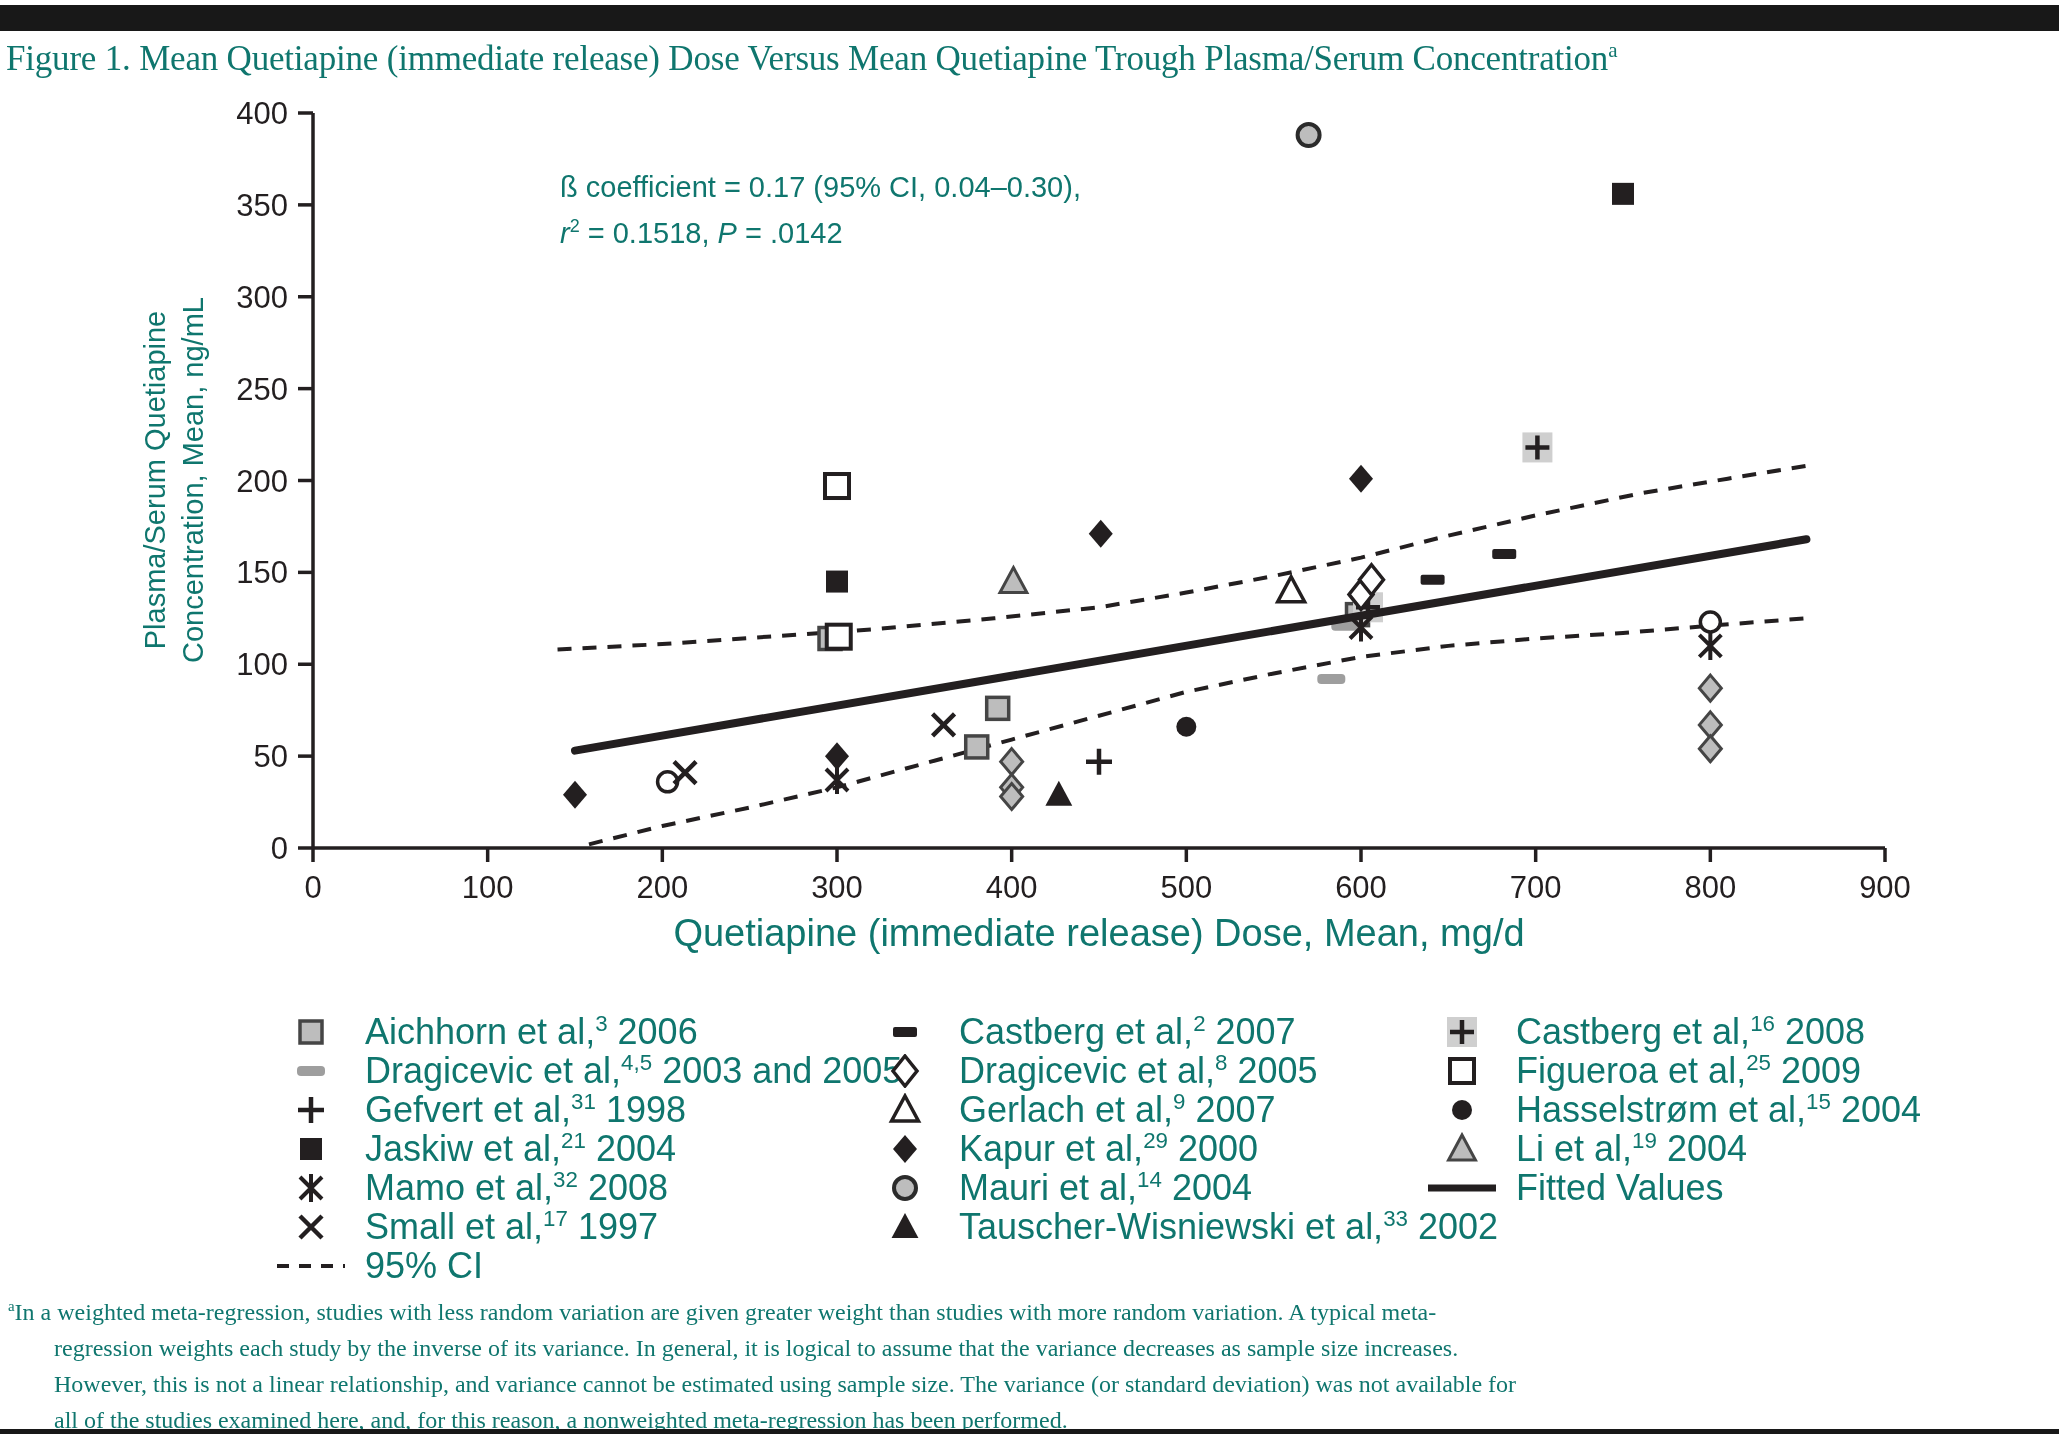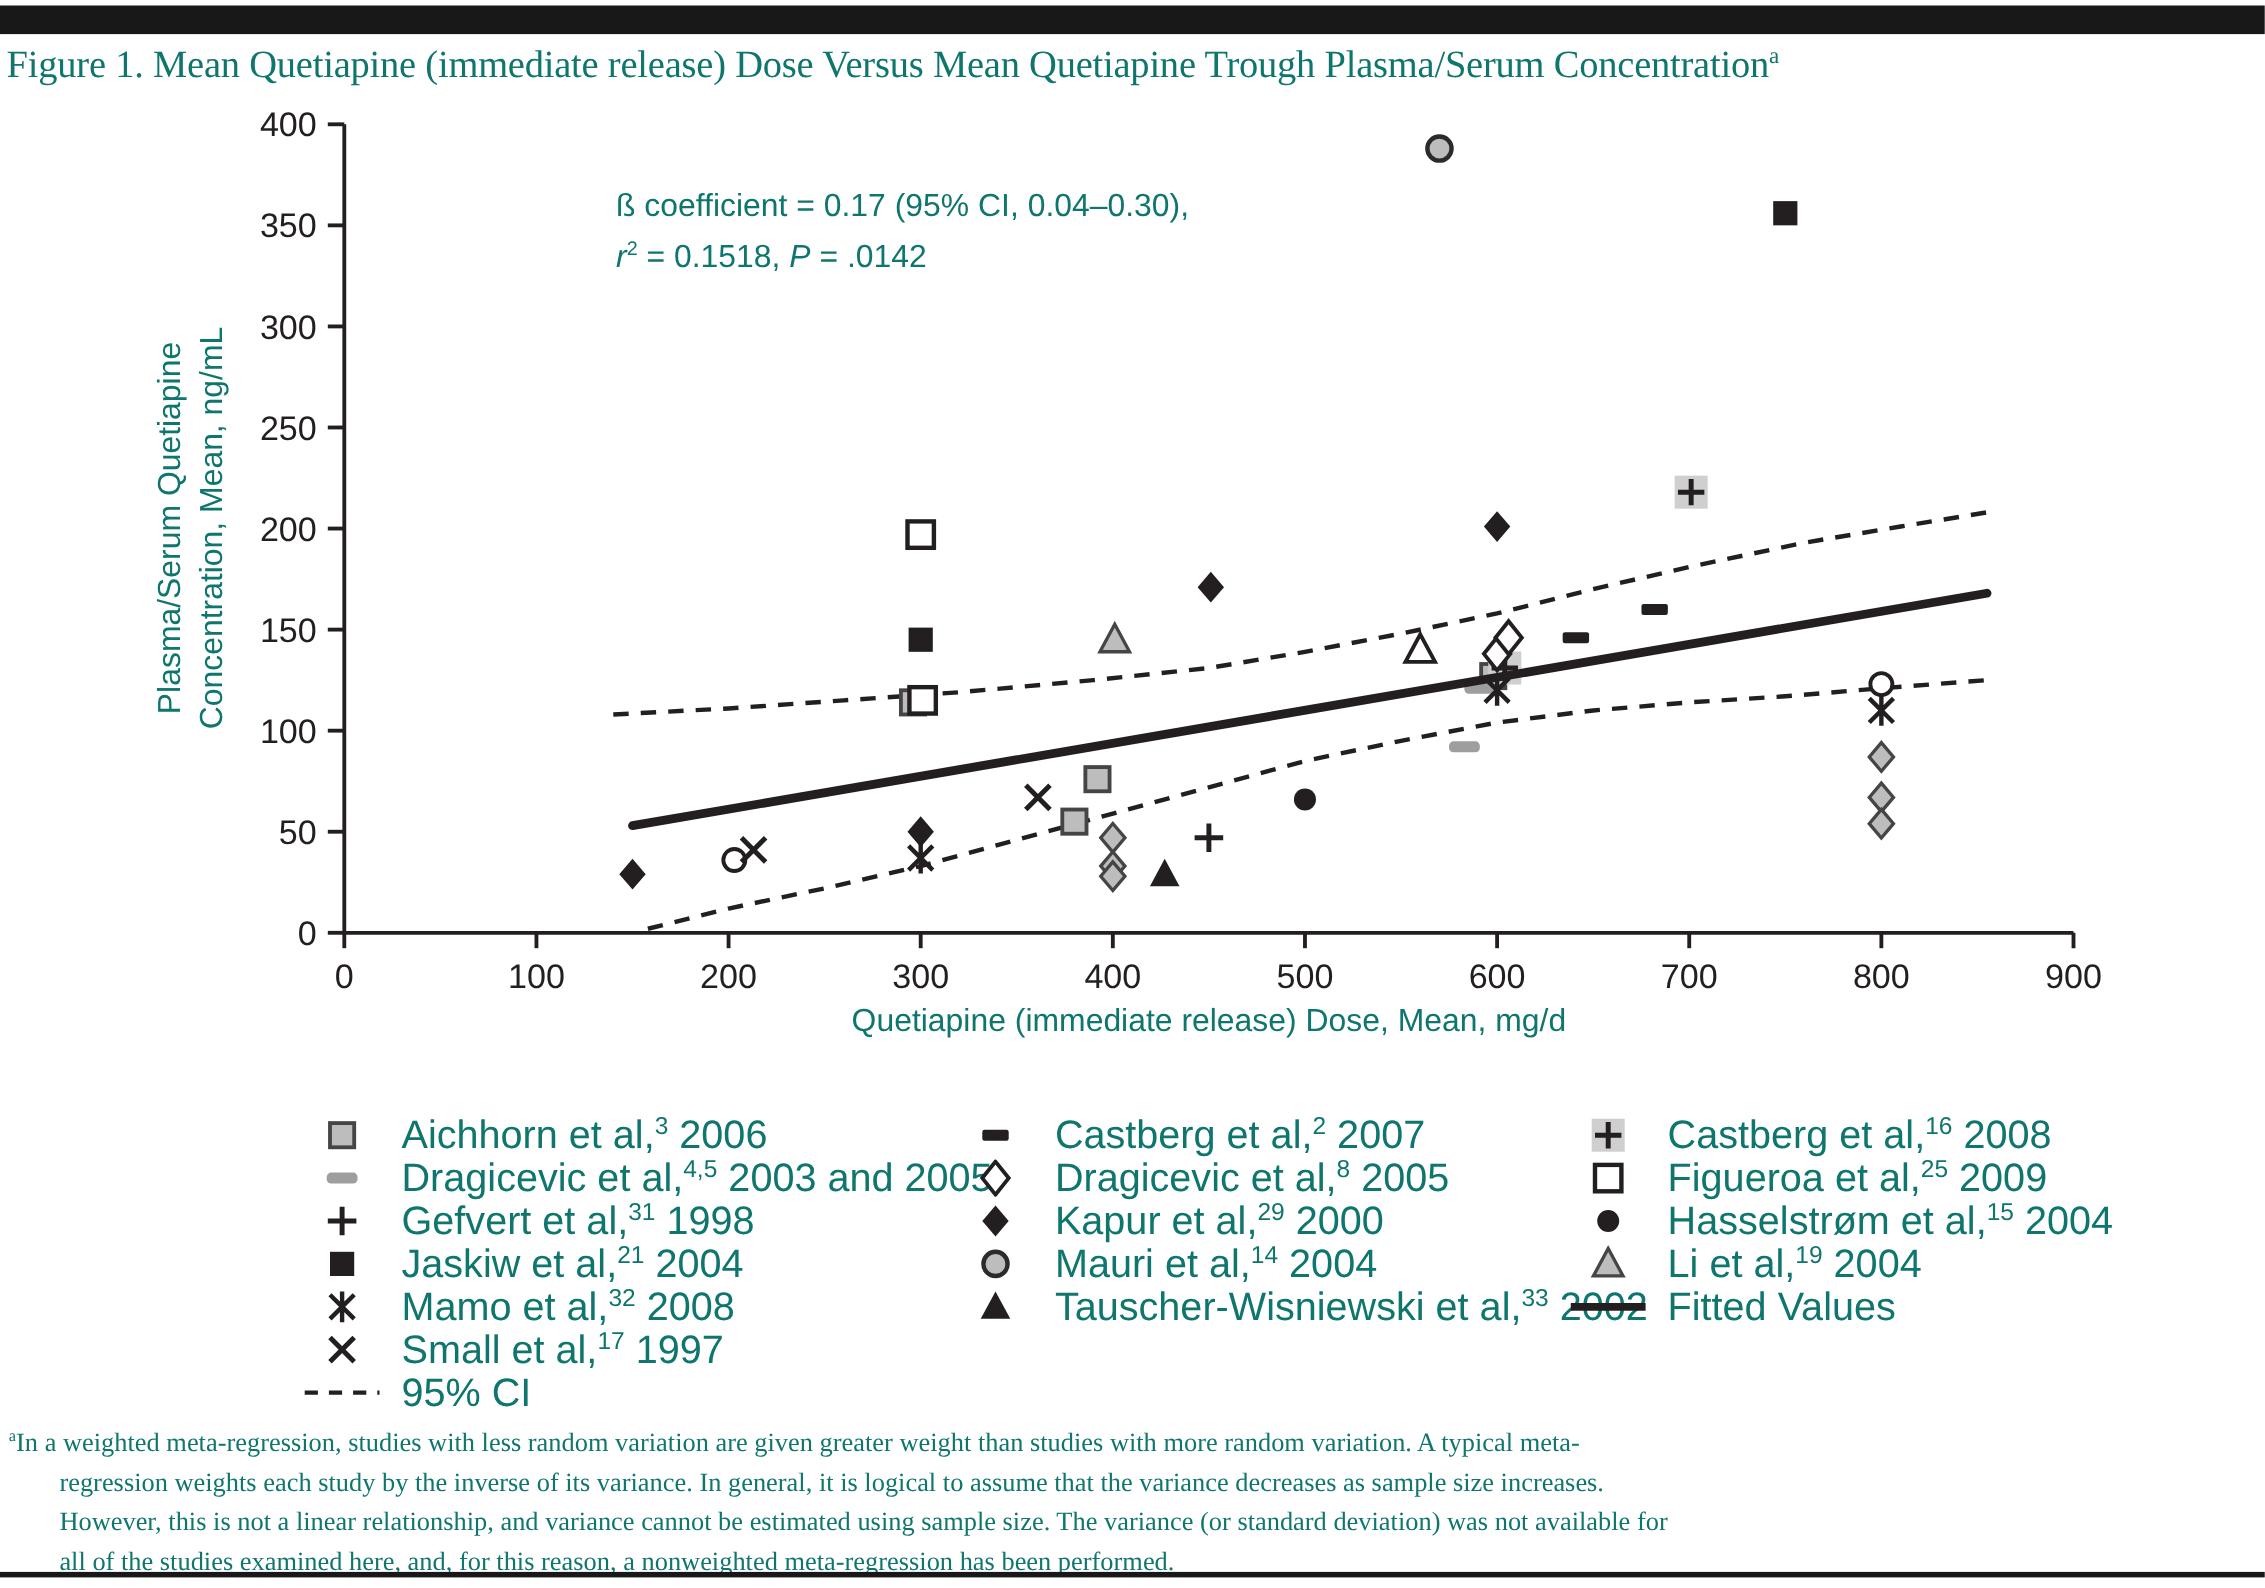--- a/index.html
+++ b/index.html
@@ -10,21 +10,21 @@
   .fig-title{position:absolute;left:6px;top:38px;font-family:"Liberation Serif",serif;
              font-size:35px;white-space:nowrap;letter-spacing:-0.2px;}
   .fig-title sup{font-size:0.6em;}
   #chart-svg{position:absolute;left:0;top:0;}
   #chart-svg text{font-family:"Liberation Sans",sans-serif;}
   .annotation{position:absolute;left:560px;top:168px;font-size:29px;line-height:39px;}
   .annotation i{font-style:italic;}
   .annotation sup{font-size:0.62em;}
   .ylab{position:absolute;left:174px;top:480px;transform:translate(-50%,-50%) rotate(-90deg);
         text-align:center;font-size:29px;line-height:38px;white-space:nowrap;}
-  .xlab{position:absolute;left:1099px;top:912px;transform:translateX(-50%);font-size:29px;white-space:nowrap;}
+  .xlab{position:absolute;left:1099px;top:912px;transform:translateX(-50%);font-size:38px;white-space:nowrap;}
   .legend{position:absolute;left:0;top:1012px;width:2059px;height:276px;}
   .lcol{position:absolute;top:0;}
   .lrow{display:flex;align-items:center;height:39px;}
   .lswatch{flex:0 0 72px;height:34px;}
   .llabel{margin-left:18px;font-size:36px;white-space:nowrap;}
   .llabel sup{font-size:0.62em;}
   .footnote{position:absolute;left:8px;top:1288px;width:2044px;font-family:"Liberation Serif",serif;
             font-size:24px;line-height:36px;}
   .footnote .fline{padding-left:46px;white-space:nowrap;}
   .footnote .fline:first-child{padding-left:0;}
@@ -190,20 +190,26 @@
           <span class="llabel">Castberg et al,<sup>2</sup> 2007</span>
         </div>
         <div class="lrow">
           <svg width="72" height="34" class="lswatch">
             <polygon points="36,2 48,17 36,32 24,17" fill="#ffffff" stroke="#231f20" stroke-width="3.5"></polygon>
           </svg>
           <span class="llabel">Dragicevic et al,<sup>8</sup> 2005</span>
         </div>
         <div class="lrow">
           <svg width="72" height="34" class="lswatch">
+            <polygon points="36,3 49.44,27.92 22.560000000000002,27.92" fill="#ffffff" stroke="#231f20" stroke-width="3.5"></polygon>
+          </svg>
+          <span class="llabel">Gerlach et al,<sup>9</sup> 2007</span>
+        </div>
+        <div class="lrow">
+          <svg width="72" height="34" class="lswatch">
             <polygon points="36,3 48,17 36,31 24,17" fill="#231f20"></polygon>
           </svg>
           <span class="llabel">Kapur et al,<sup>29</sup> 2000</span>
         </div>
         <div class="lrow">
           <svg width="72" height="34" class="lswatch">
             <circle cx="36" cy="17" r="11" fill="#bdbdbd" stroke="#2b2b2b" stroke-width="4"></circle>
           </svg>
           <span class="llabel">Mauri et al,<sup>14</sup> 2004</span>
         </div>

